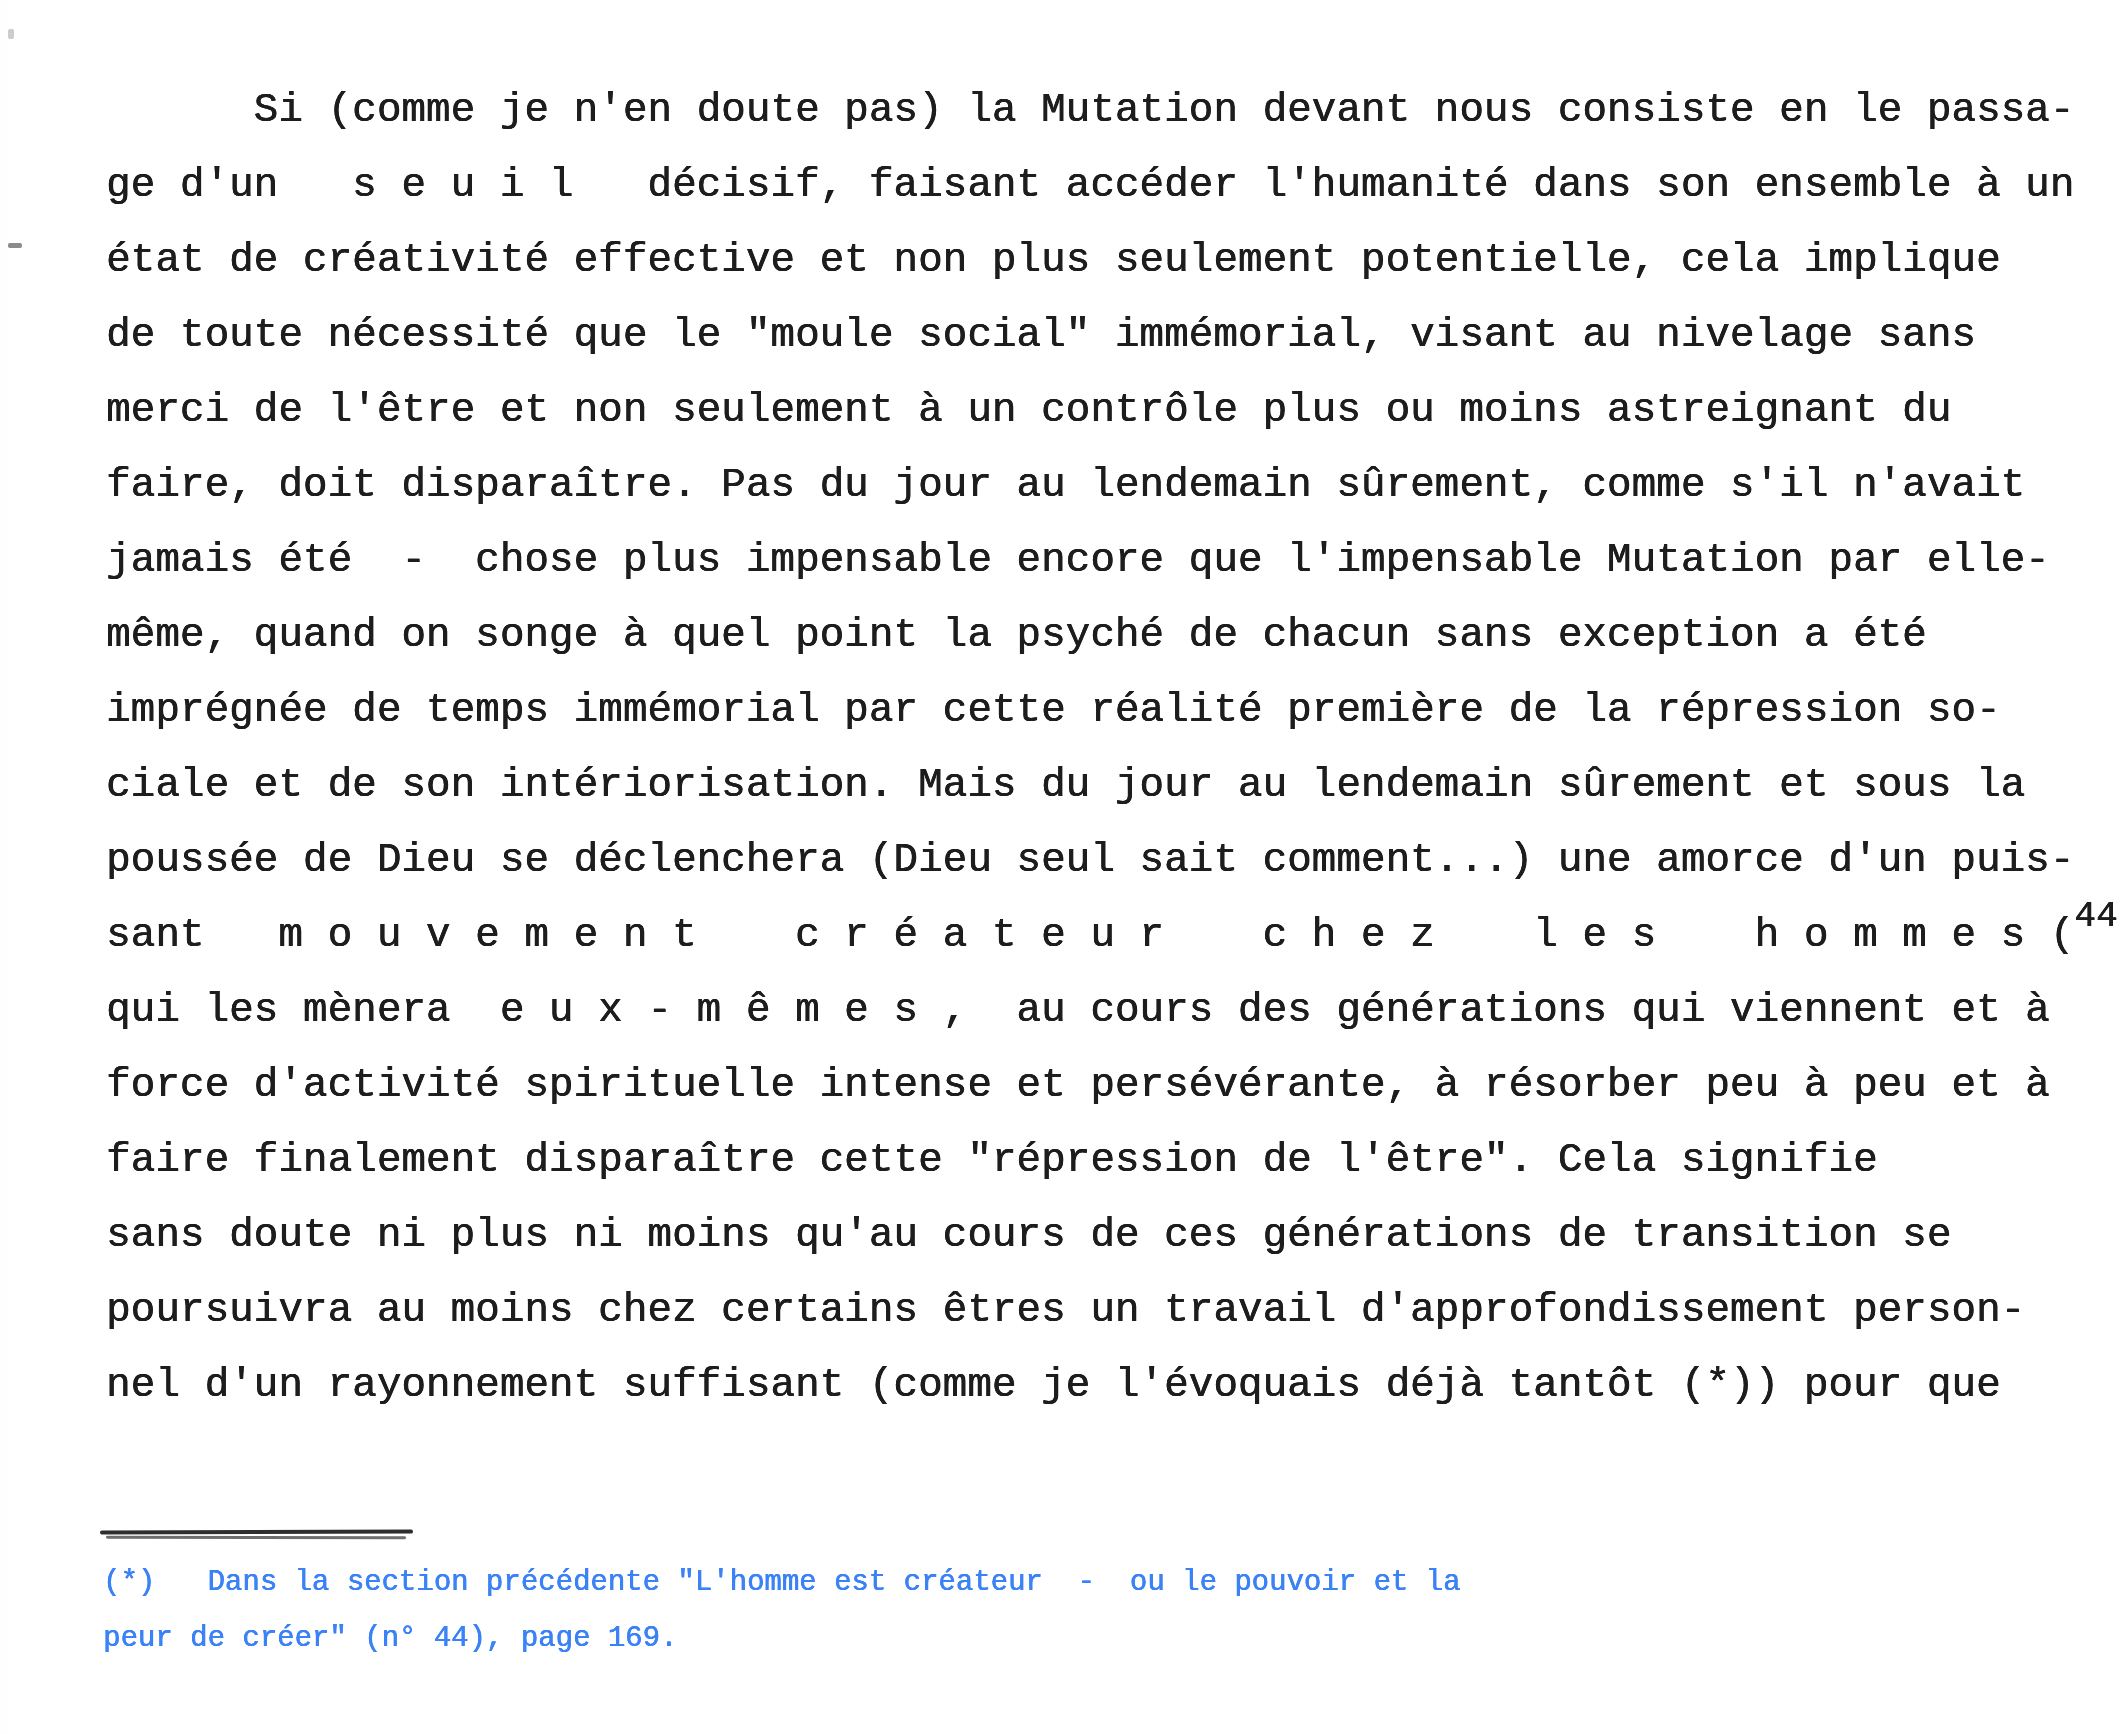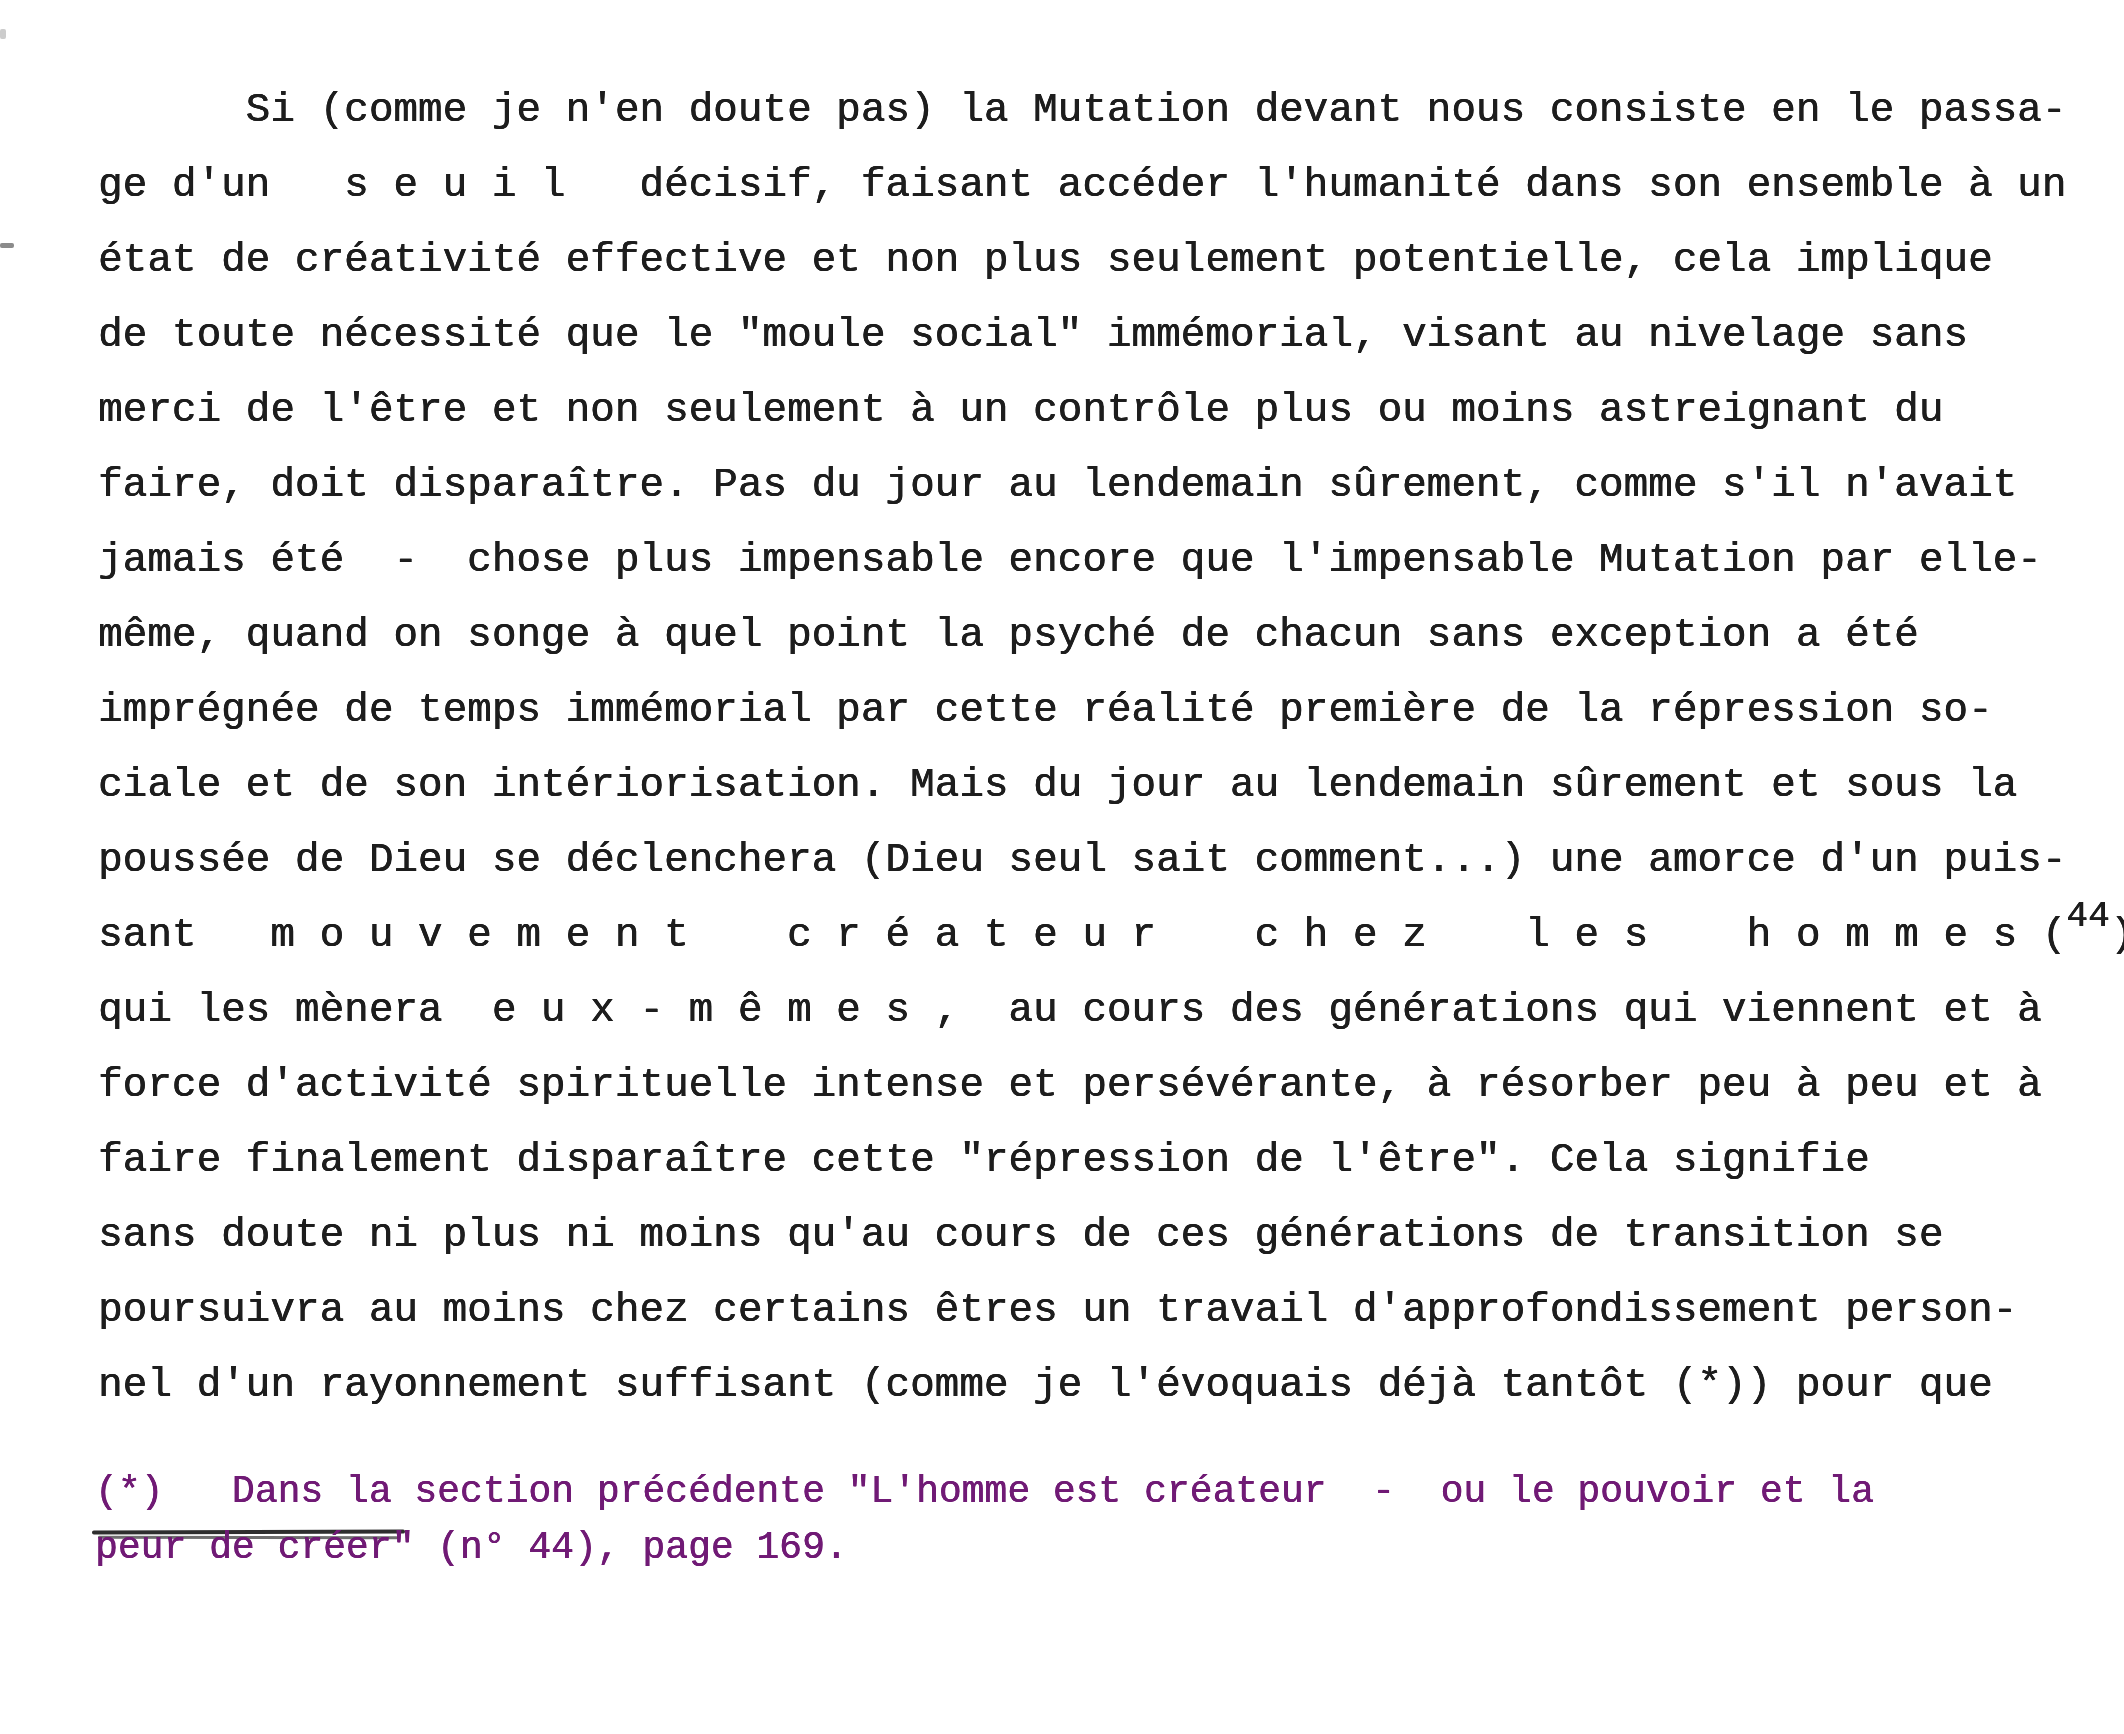--- a/index.html
+++ b/index.html
@@ -52,25 +52,25 @@
     margin-top: 1.9px; margin-left: 5.8px;
     background: #555;
     transform: rotate(0.1deg);
     border-radius: 1.9px;
     opacity: 0.85;
   }
   
   #footnote {
     position: absolute;
     left: 95px;
-    top: 1464px;
-    font-size: 38px;
+    top: 1555px;
+    font-size: 29px;
     line-height: 56px;
     white-space: pre;
-    color: #701a75;
+    color: #3b82f6;
     text-shadow: 0.5px 0 currentColor, 0 0.4px currentColor;
   }
   #footnote .line { height: 56px; }
   
   .artifact-dash {
     position: absolute;
     left: 0; top: 243px;
     width: 13.5px; height: 4.8px;
     background: #6e6e6e;
     border-radius: 1.9px;
@@ -81,21 +81,21 @@
     left: 0; top: 29px;
     width: 5.8px; height: 9.7px;
     background: #9a9a9a;
     border-radius: 1.9px;
     opacity: 0.5;
   }
 </style>
 </head>
 <body>
 
-<div id="page" style="background: rgb(255, 255, 255); color: rgb(29, 29, 29);">
+<div id="page" style="background: rgb(255, 255, 255); color: rgb(29, 29, 29); margin-left: 8px;">
   <span class="artifact-dot"></span>
   <span class="artifact-dash"></span>
 
   <div id="body-text"><div class="line"><span>      Si (comme je n'en doute pas) la Mutation devant nous consiste en le passa-</span></div><div class="line"><span>ge d'un   s e u i l   décisif, faisant accéder l'humanité dans son ensemble à un</span></div><div class="line"><span>état de créativité effective et non plus seulement potentielle, cela implique</span></div><div class="line"><span>de toute nécessité que le "moule social" immémorial, visant au nivelage sans</span></div><div class="line"><span>merci de l'être et non seulement à un contrôle plus ou moins astreignant du</span></div><div class="line"><span>faire, doit disparaître. Pas du jour au lendemain sûrement, comme s'il n'avait</span></div><div class="line"><span>jamais été  -  chose plus impensable encore que l'impensable Mutation par elle-</span></div><div class="line"><span>même, quand on songe à quel point la psyché de chacun sans exception a été</span></div><div class="line"><span>imprégnée de temps immémorial par cette réalité première de la répression so-</span></div><div class="line"><span>ciale et de son intériorisation. Mais du jour au lendemain sûrement et sous la</span></div><div class="line"><span>poussée de Dieu se déclenchera (Dieu seul sait comment...) une amorce d'un puis-</span></div><div class="line"><span>sant   m o u v e m e n t    c r é a t e u r    c h e z    l e s    h o m m e s (</span><span class="sup">44</span><span>)</span></div><div class="line"><span>qui les mènera  e u x - m ê m e s ,  au cours des générations qui viennent et à</span></div><div class="line"><span>force d'activité spirituelle intense et persévérante, à résorber peu à peu et à</span></div><div class="line"><span>faire finalement disparaître cette "répression de l'être". Cela signifie</span></div><div class="line"><span>sans doute ni plus ni moins qu'au cours de ces générations de transition se</span></div><div class="line"><span>poursuivra au moins chez certains êtres un travail d'approfondissement person-</span></div><div class="line"><span>nel d'un rayonnement suffisant (comme je l'évoquais déjà tantôt (*)) pour que</span></div></div>
 
   <div id="footnote-sep">
     <div class="s1"></div>
     <div class="s2"></div>
   </div>
 

